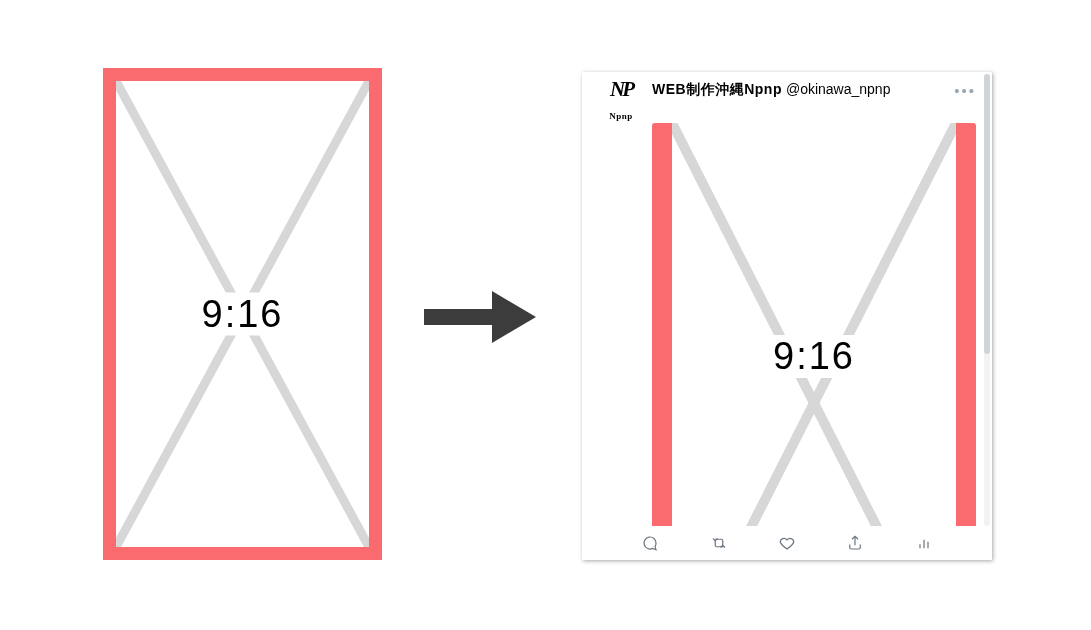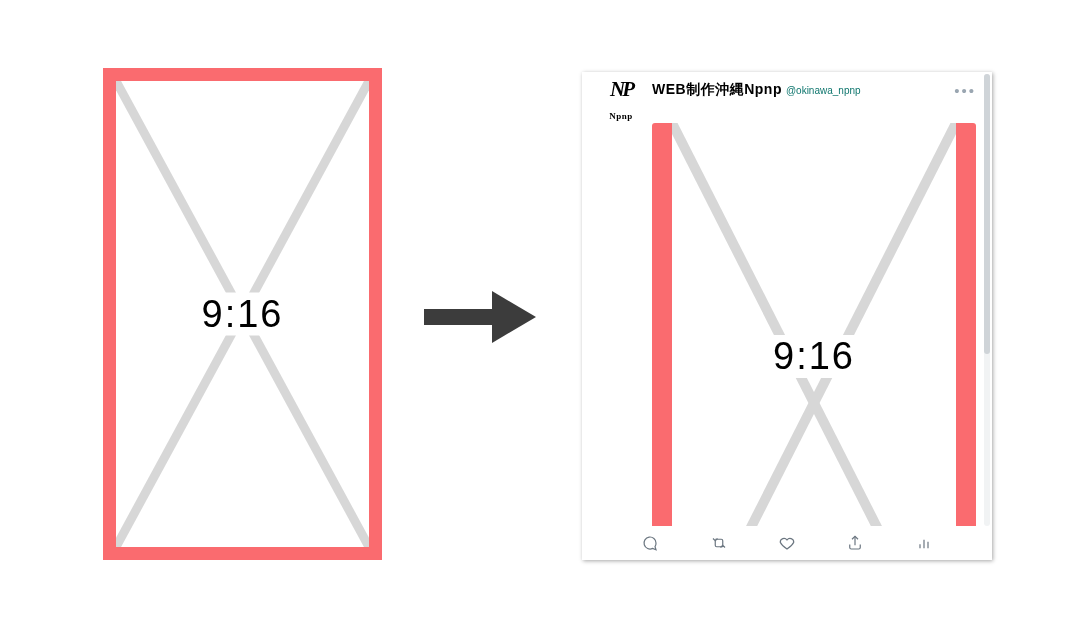--- a/index.html
+++ b/index.html
@@ -114,22 +114,22 @@
     min-width: 0;
     padding-top: 2px;
   }
   .display-name {
     font-size: 14px;
     font-weight: 800;
     letter-spacing: 0.5px;
     white-space: nowrap;
   }
   .handle {
-    font-size: 10px;
-    color: #0f766e;
+    font-size: 14px;
+    color: #000000;
     white-space: nowrap;
   }
   .more-dots {
     color: #9aa6b1;
     font-size: 15px;
     letter-spacing: 2px;
     padding: 0 4px;
     line-height: 1;
     margin-top: 4px;
   }

